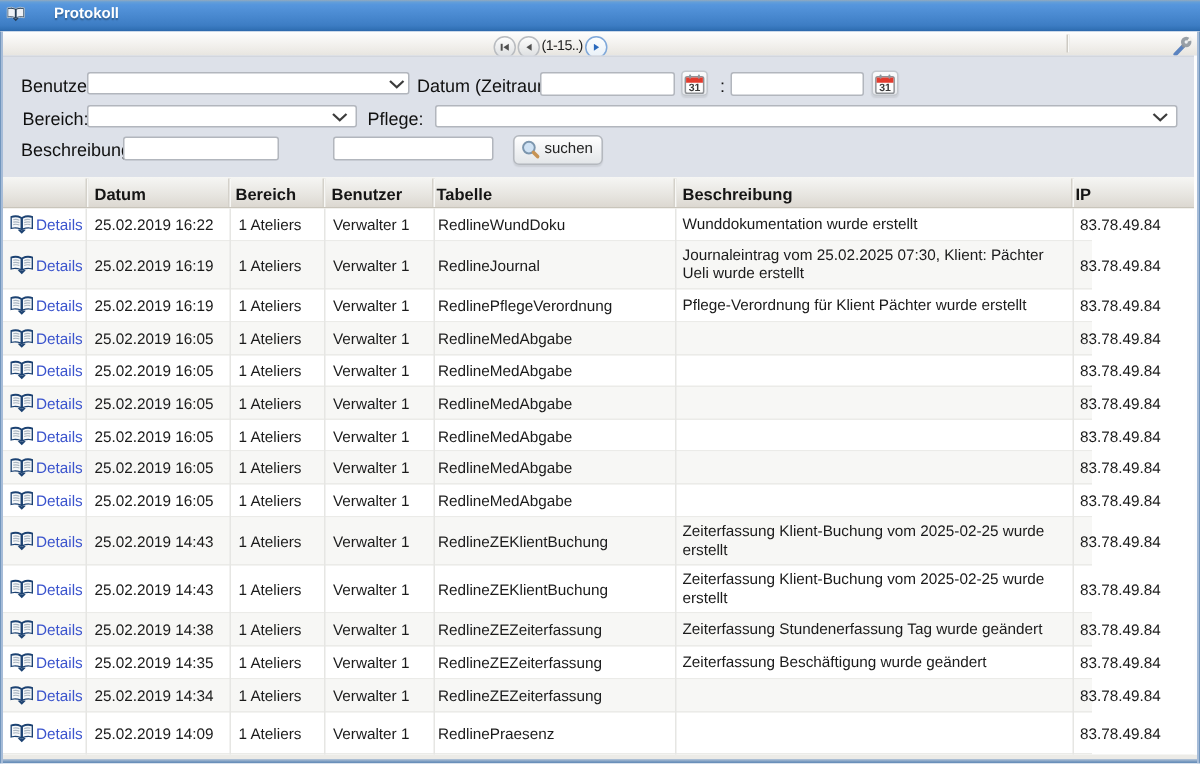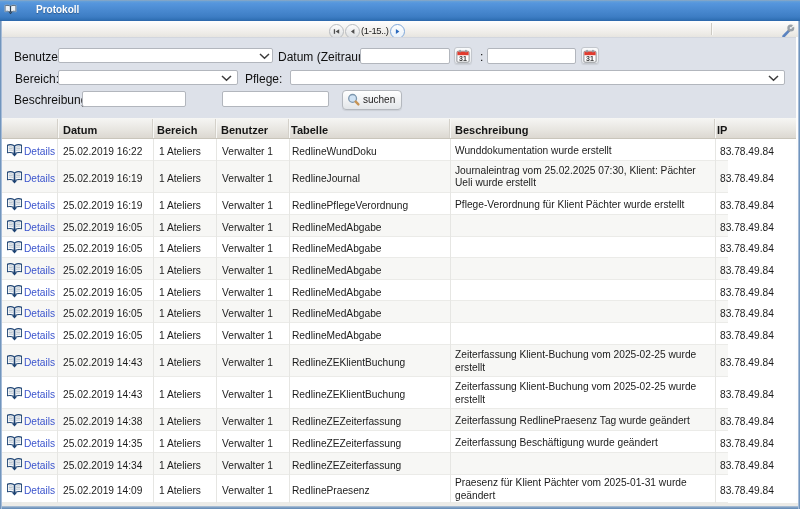--- a/index.html
+++ b/index.html
@@ -312,21 +312,21 @@
       </div>
       <div class="row alt" style="height:22px;">
         <span class="cell bico"><svg width="17" height="14">
             <use href="#bk"></use>
           </svg></span>
         <span class="cell det">Details</span>
         <span class="cell c1">25.02.2019 14:38</span>
         <span class="cell c2">1 Ateliers</span>
         <span class="cell c3">Verwalter 1</span>
         <span class="cell c4">RedlineZEZeiterfassung</span>
-        <span class="cell c5">Zeiterfassung RedlinePraesenz Tag wurde geändert</span>
+        <span class="cell c5">Zeiterfassung Stundenerfassung Tag wurde geändert</span>
         <span class="cell c6">83.78.49.84</span>
       </div>
       <div class="row" style="height:22px;">
         <span class="cell bico"><svg width="17" height="14">
             <use href="#bk"></use>
           </svg></span>
         <span class="cell det">Details</span>
         <span class="cell c1">25.02.2019 14:35</span>
         <span class="cell c2">1 Ateliers</span>
         <span class="cell c3">Verwalter 1</span>
@@ -347,21 +347,20 @@
       </div>
       <div class="row" style="height:28px;">
         <span class="cell bico"><svg width="17" height="14">
             <use href="#bk"></use>
           </svg></span>
         <span class="cell det">Details</span>
         <span class="cell c1">25.02.2019 14:09</span>
         <span class="cell c2">1 Ateliers</span>
         <span class="cell c3">Verwalter 1</span>
         <span class="cell c4">RedlinePraesenz</span>
-        <span class="cell c5">Praesenz für Klient Pächter vom 2025-01-31 wurde geändert</span>
         <span class="cell c6">83.78.49.84</span>
       </div>
     </div>
 
   <div class="abs vsep" style="left:57px;"></div>
   <div class="abs vsep" style="left:153px;"></div>
   <div class="abs vsep" style="left:216px;"></div>
   <div class="abs vsep" style="left:289px;"></div>
   <div class="abs vsep" style="left:450px;"></div>
   <div class="abs vsep" style="left:715px;"></div>

